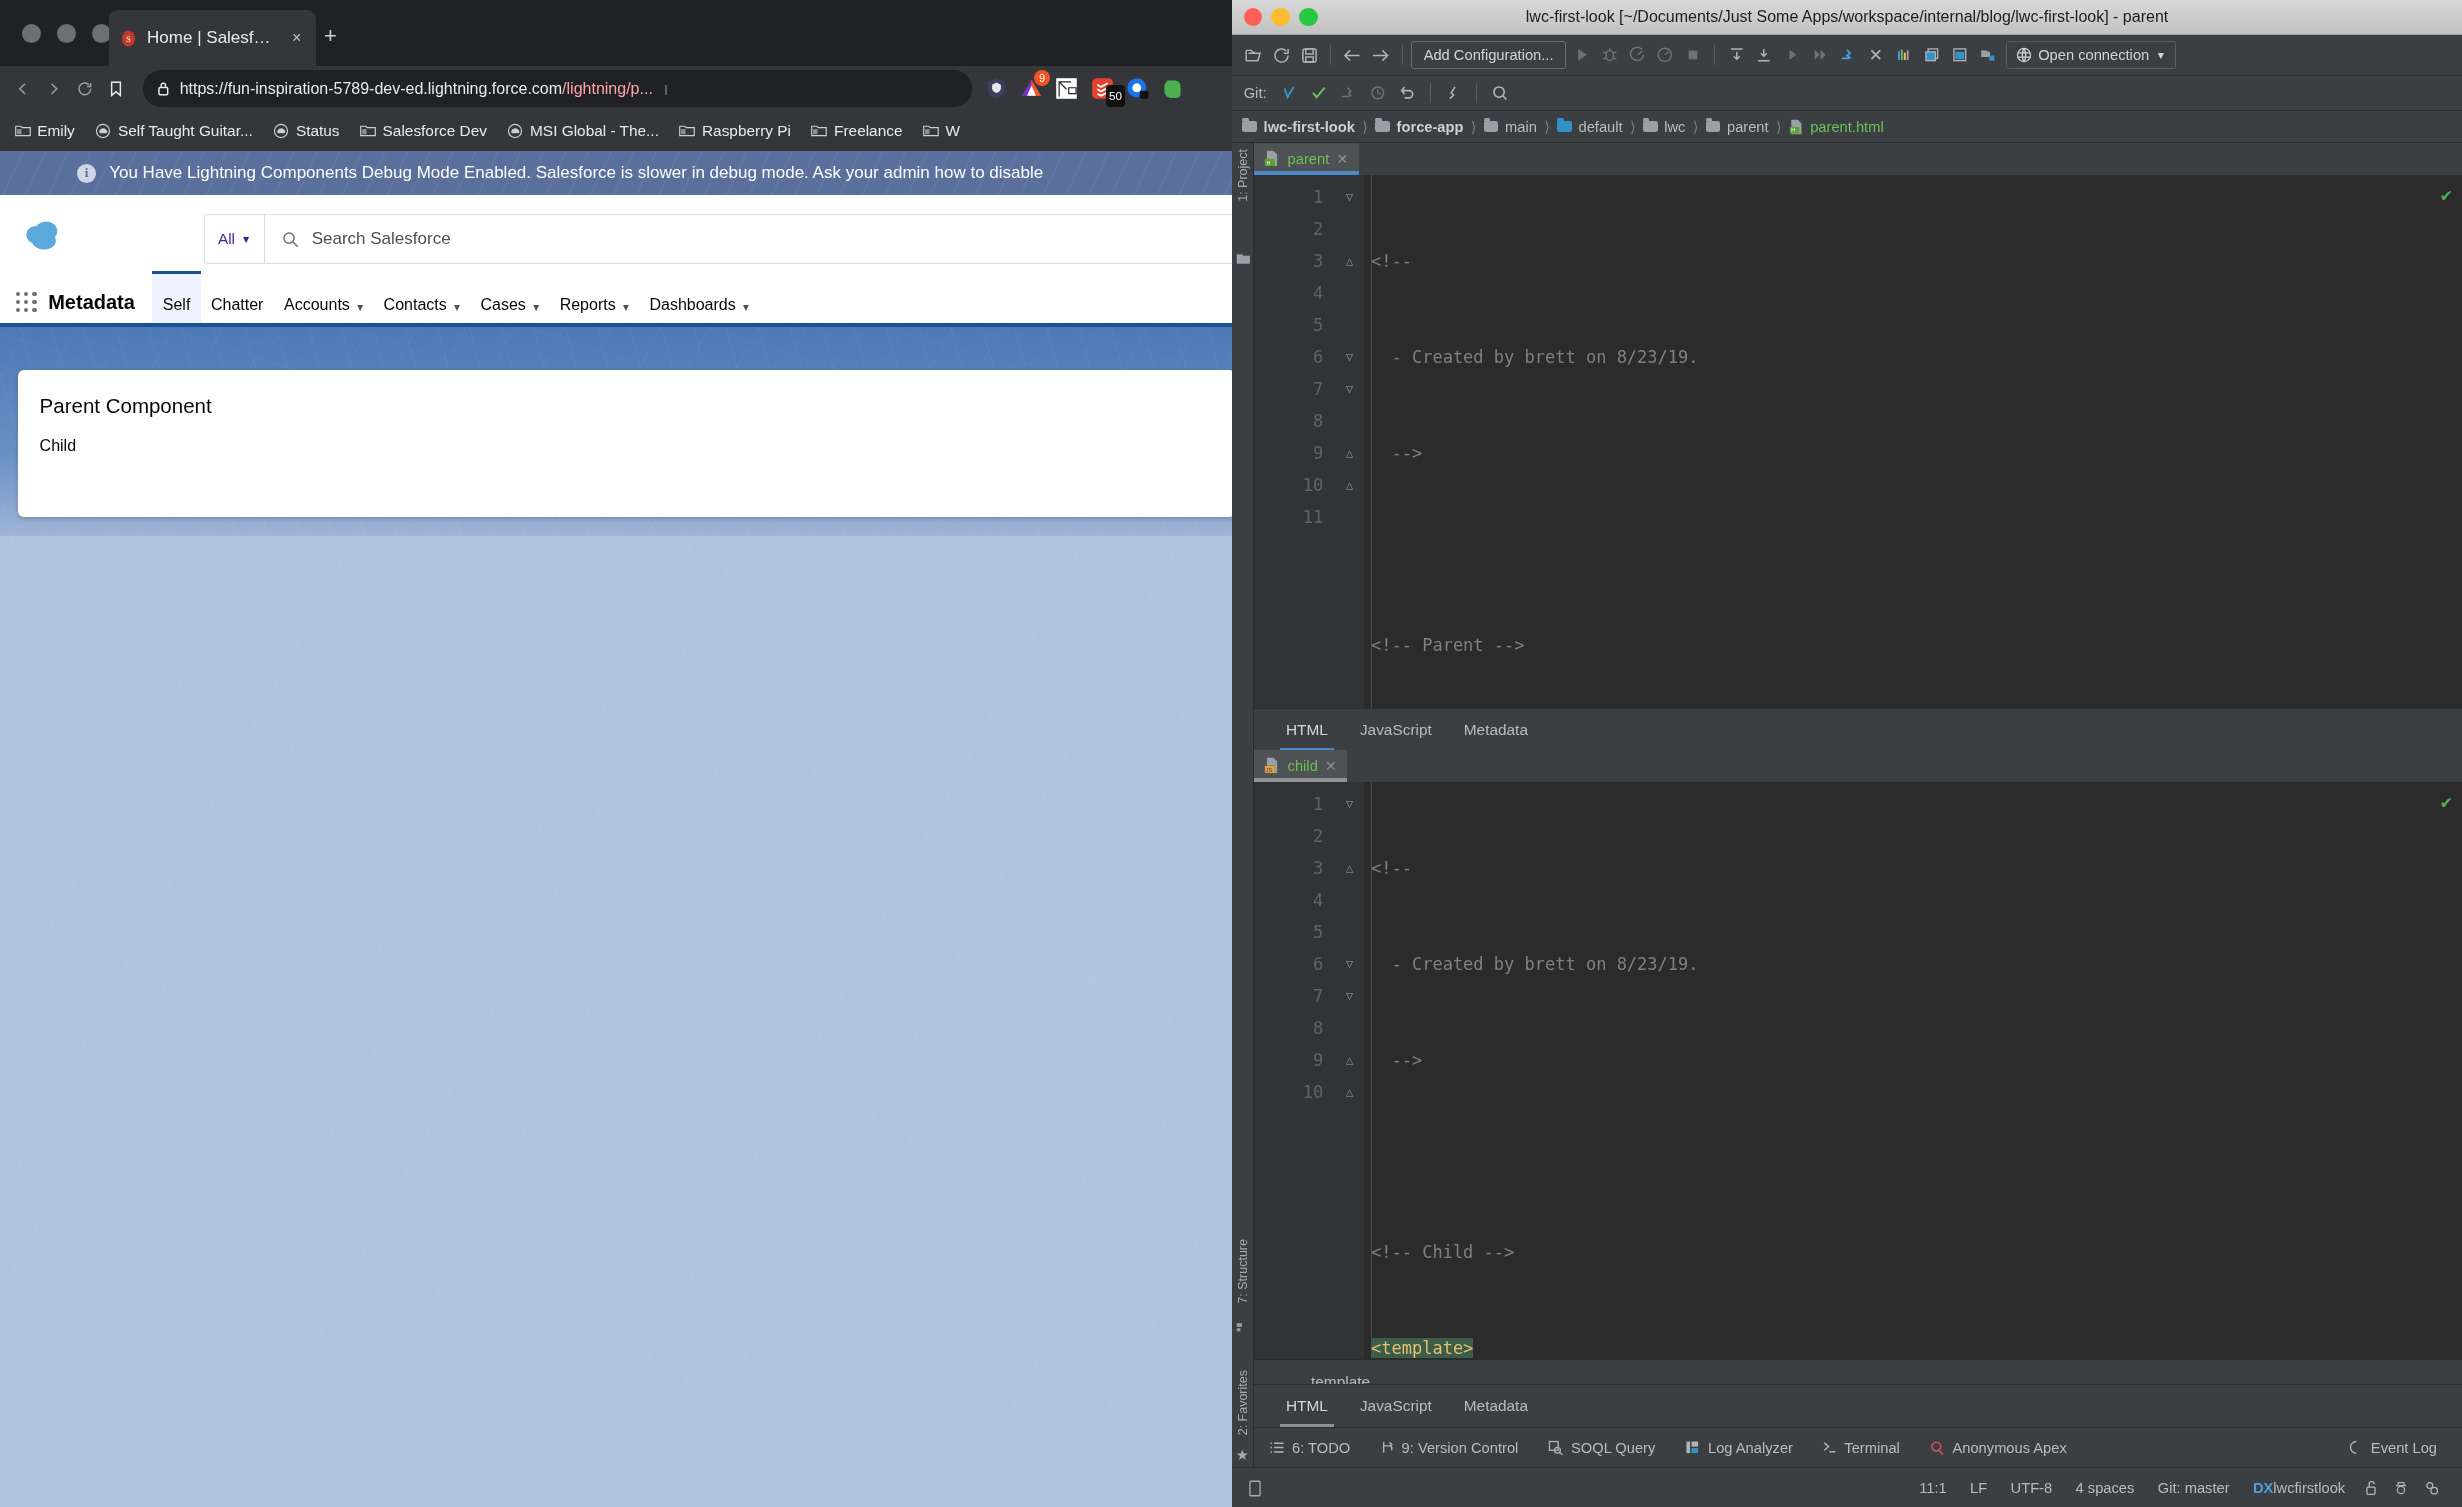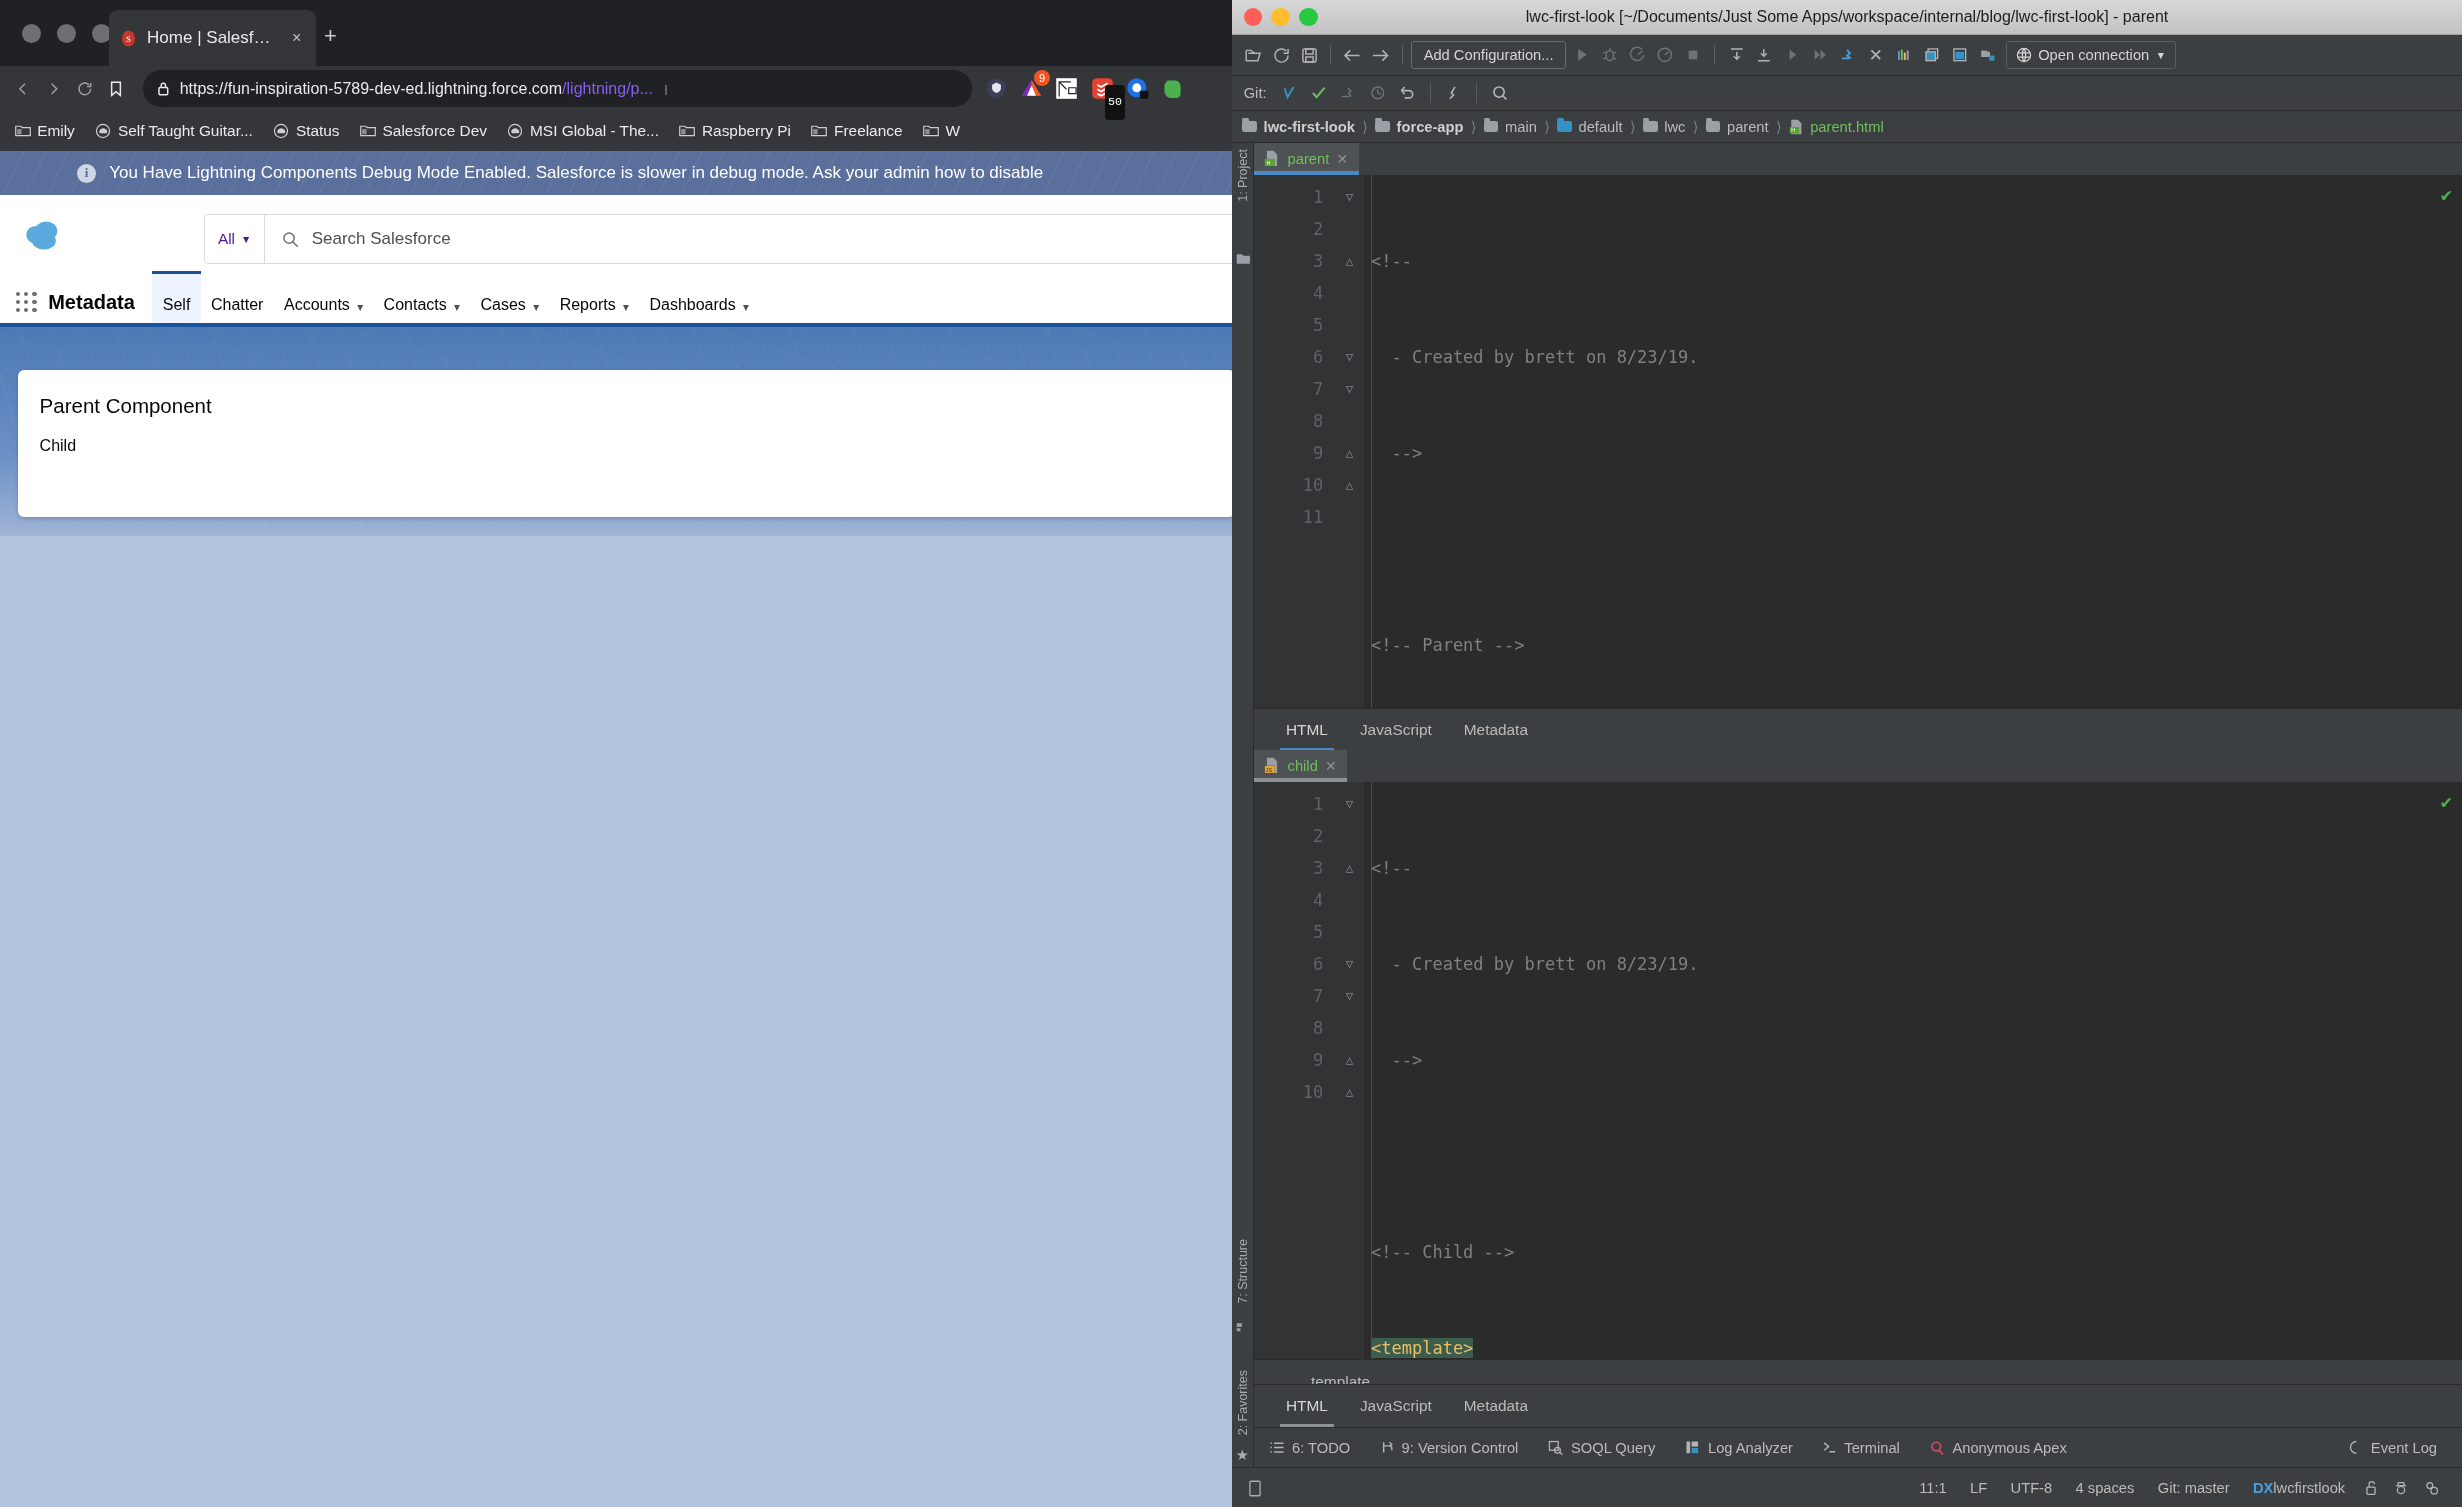--- a/index.html
+++ b/index.html
@@ -45,30 +45,30 @@
   }
   .nav-btn { width: 31px; height: 31px; display:flex; align-items:center; justify-content:center; color:#9aa0a6; }
   .nav-btn.enabled { color: #e8eaed; }
   .omnibox {
     flex: 0 0 auto; margin-left: 11.7px; height: 37px; width: 829px;
     background: #202124; border-radius: 18.3px;
     display: flex; align-items: center; padding: 0 13.2px; gap: 8.8px;
   }
   .omni-lock { color: #e8eaed; display:flex; align-items:center; }
   .omni-url { color: #e8eaed; font-size: 16px; white-space: nowrap; overflow: hidden; }
-  .omni-url .dim { color: #8b5cf6; }
+  .omni-url .dim { color: #fca5a5; }
   .omni-caret { color: #9aa0a6; margin-left: 2.9px; }
   .ext-icons { display: flex; align-items: center; gap: 7.3px; margin-left: 10.3px; }
   .ext { width: 28px; height: 28px; position: relative; display:flex; align-items:center; justify-content:center; }
   .badge {
     position: absolute; right: -4.4px; top: -4.4px; min-width: 16px; height: 16px;
     border-radius: 8px; background: #f05423; color: #fff; font-size: 11px;
     display:flex; align-items:center; justify-content:center; padding: 0 2.9px;
   }
-  .badge.dark { background: #111; border-radius: 3.7px; right: -8.8px; top: 10.3px; font-size: 11.7px; height: 35px; font-family: Liberation Mono, monospace; }
+  .badge.dark { background: #111; border-radius: 3.7px; right: -8.8px; top: 10.3px; font-size: 11.7px; height: 22px; }
 
   .bookmarks {
     height: 40px; background: #35363a; display: flex; align-items: center;
     padding: 0 7.3px; gap: 5.9px; overflow: hidden;
   }
   .bm { display: flex; align-items: center; gap: 6.6px; padding: 0 7.3px; white-space: nowrap; justify-content: flex-end; }
   .bm-label { color: #e8eaed; font-size: 15.4px; }
 
   
   .sf-page { position: relative; width: 1232px; height: 1357px; background: #b0c4de; overflow: hidden; }

